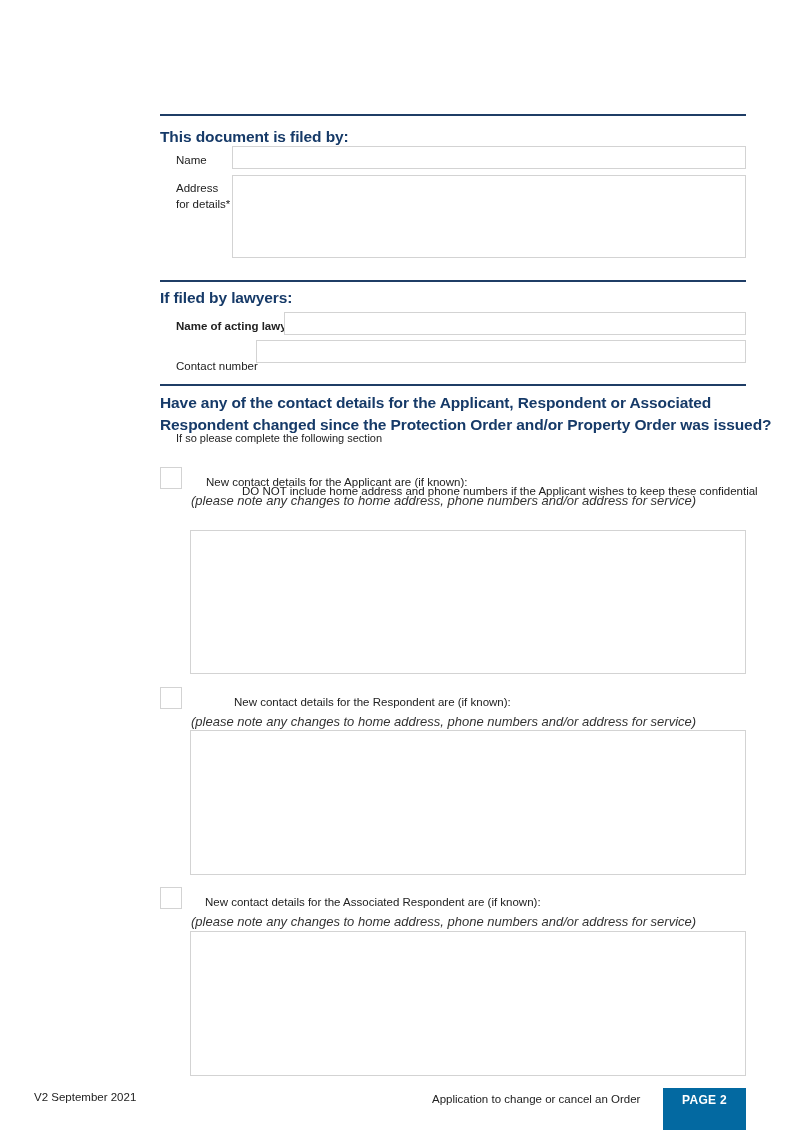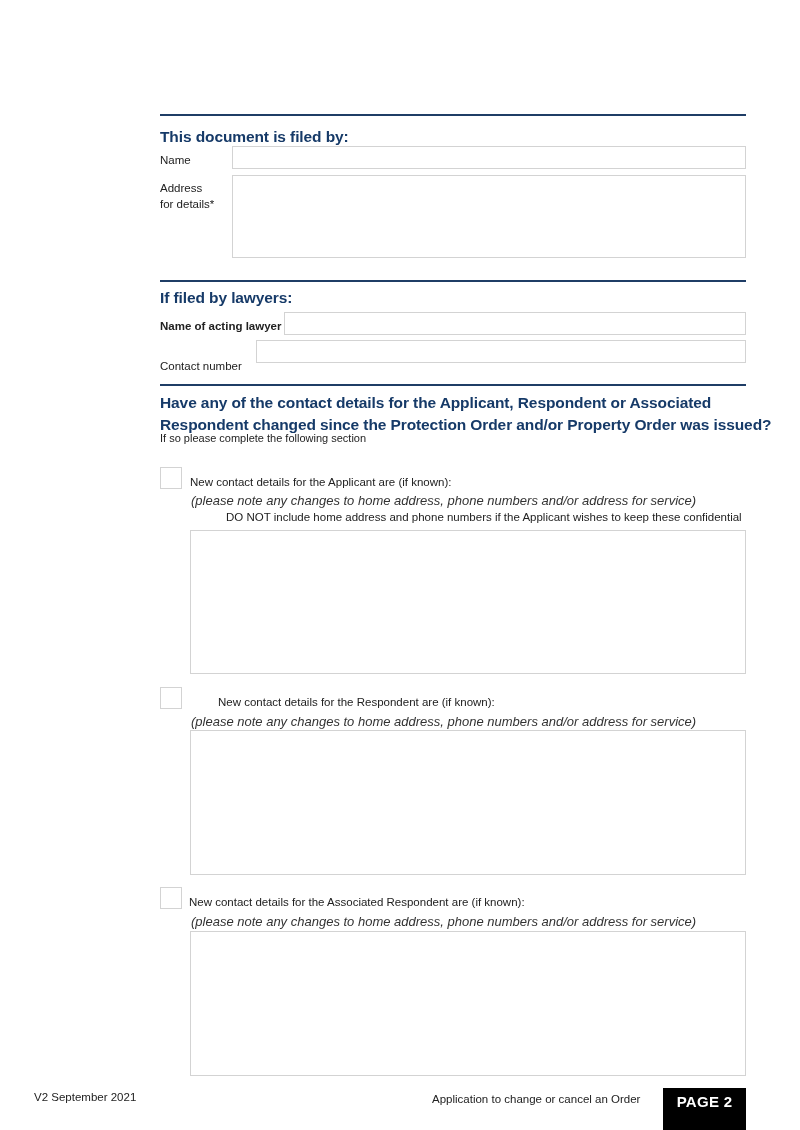--- a/index.html
+++ b/index.html
@@ -2,27 +2,27 @@
 <html><head>
   <meta charset="utf-8">
   <style>
     html, body { margin: 0; padding: 0; background: #ffffff; }
     body {
       width: 800px; height: 1130px; position: relative; overflow: hidden;
       font-family: "Liberation Sans", sans-serif; color: #222222;
     }
     .rule { position: absolute; left: 160px; width: 586px; height: 2px; background: #1f3d66; }
     .heading { position: absolute; left: 160px; color: #163a68; font-weight: bold; font-size: 15.5px; letter-spacing: -0.1px; }
-    .label { position: absolute; font-size: 11.5px; color: #222; line-height: 16px; }
+    .label { position: absolute; font-size: 11.5px; color: #222; line-height: 16px; margin-left: 16px; }
     .box { position: absolute; border: 1px solid #d3d3d3; background: #fff; box-sizing: border-box; }
     .checkbox { position: absolute; left: 160px; width: 22px; height: 22px; border: 1px solid #d3d3d3; background: #fff; box-sizing: border-box; cursor: pointer; }
     .note { position: absolute; left: 191px; font-size: 13px; font-style: italic; color: #333; }
     .footer-left { position: absolute; left: 34px; top: 1091px; font-size: 11.5px; color: #222; }
     .footer-title { position: absolute; left: 432px; top: 1093px; font-size: 11.5px; color: #222; }
-    .page-tab { position: absolute; left: 663px; top: 1088px; width: 83px; height: 42px; background: #000000; color: #fff; font-weight: bold; font-size: 15px; text-align: center; padding-top: 5px; box-sizing: border-box; letter-spacing: 0.3px; }
+    .page-tab { position: absolute; left: 663px; top: 1088px; width: 83px; height: 42px; background: #0369a1; color: #fff; font-weight: bold; font-size: 12px; text-align: center; padding-top: 5px; box-sizing: border-box; letter-spacing: 0.3px; }
   </style>
 </head>
 <body>
 
 <div class="rule" style="top:114px;"></div>
 <div class="heading" style="top:128px;">This document is filed by:</div>
 <div class="label" style="left:160px; top:152px;">Name</div>
 <div class="box" style="left:232px; top:146px; width:514px; height:23px;"></div>
 <div class="label" style="left:160px; top:180px;">Address</div>
 <div class="label" style="left:160px; top:196px;">for details*</div>
@@ -36,21 +36,21 @@
 <div class="box" style="left:256px; top:340px; width:490px; height:23px;"></div>
 
 <div class="rule" style="top:384px;"></div>
 <div class="heading" style="top:394px;">Have any of the contact details for the Applicant, Respondent or Associated</div>
 <div class="heading" style="top:416px;">Respondent changed since the Protection Order and/or Property Order was issued?</div>
 <div class="label" style="left:160px; top:430px; font-size:11px;">If so please complete the following section</div>
 
 <div class="checkbox" style="top:467px;"></div>
 <div class="label" style="left:190px; top:474px;">New contact details for the Applicant are (if known):</div>
 <div class="note" style="top:493px;">(please note any changes to home address, phone numbers and/or address for service)</div>
-<div class="label" style="left:190px; top:509px;padding-left:36px;">DO NOT include home address and phone numbers if the Applicant wishes to keep these confidential</div>
+<div class="label" style="left:190px; top:483px;padding-left:36px;">DO NOT include home address and phone numbers if the Applicant wishes to keep these confidential</div>
 <div class="box" style="left:190px; top:530px; width:556px; height:144px;"></div>
 
 <div class="checkbox" style="top:687px;"></div>
 <div class="label" style="left:190px; top:694px;padding-left:28px;">New contact details for the Respondent are (if known):</div>
 <div class="note" style="top:714px;">(please note any changes to home address, phone numbers and/or address for service)</div>
 <div class="box" style="left:190px; top:730px; width:556px; height:145px;"></div>
 
 <div class="checkbox" style="top:887px;"></div>
 <div class="label" style="left:189px; top:894px;">New contact details for the Associated Respondent are (if known):</div>
 <div class="note" style="top:914px;">(please note any changes to home address, phone numbers and/or address for service)</div>

